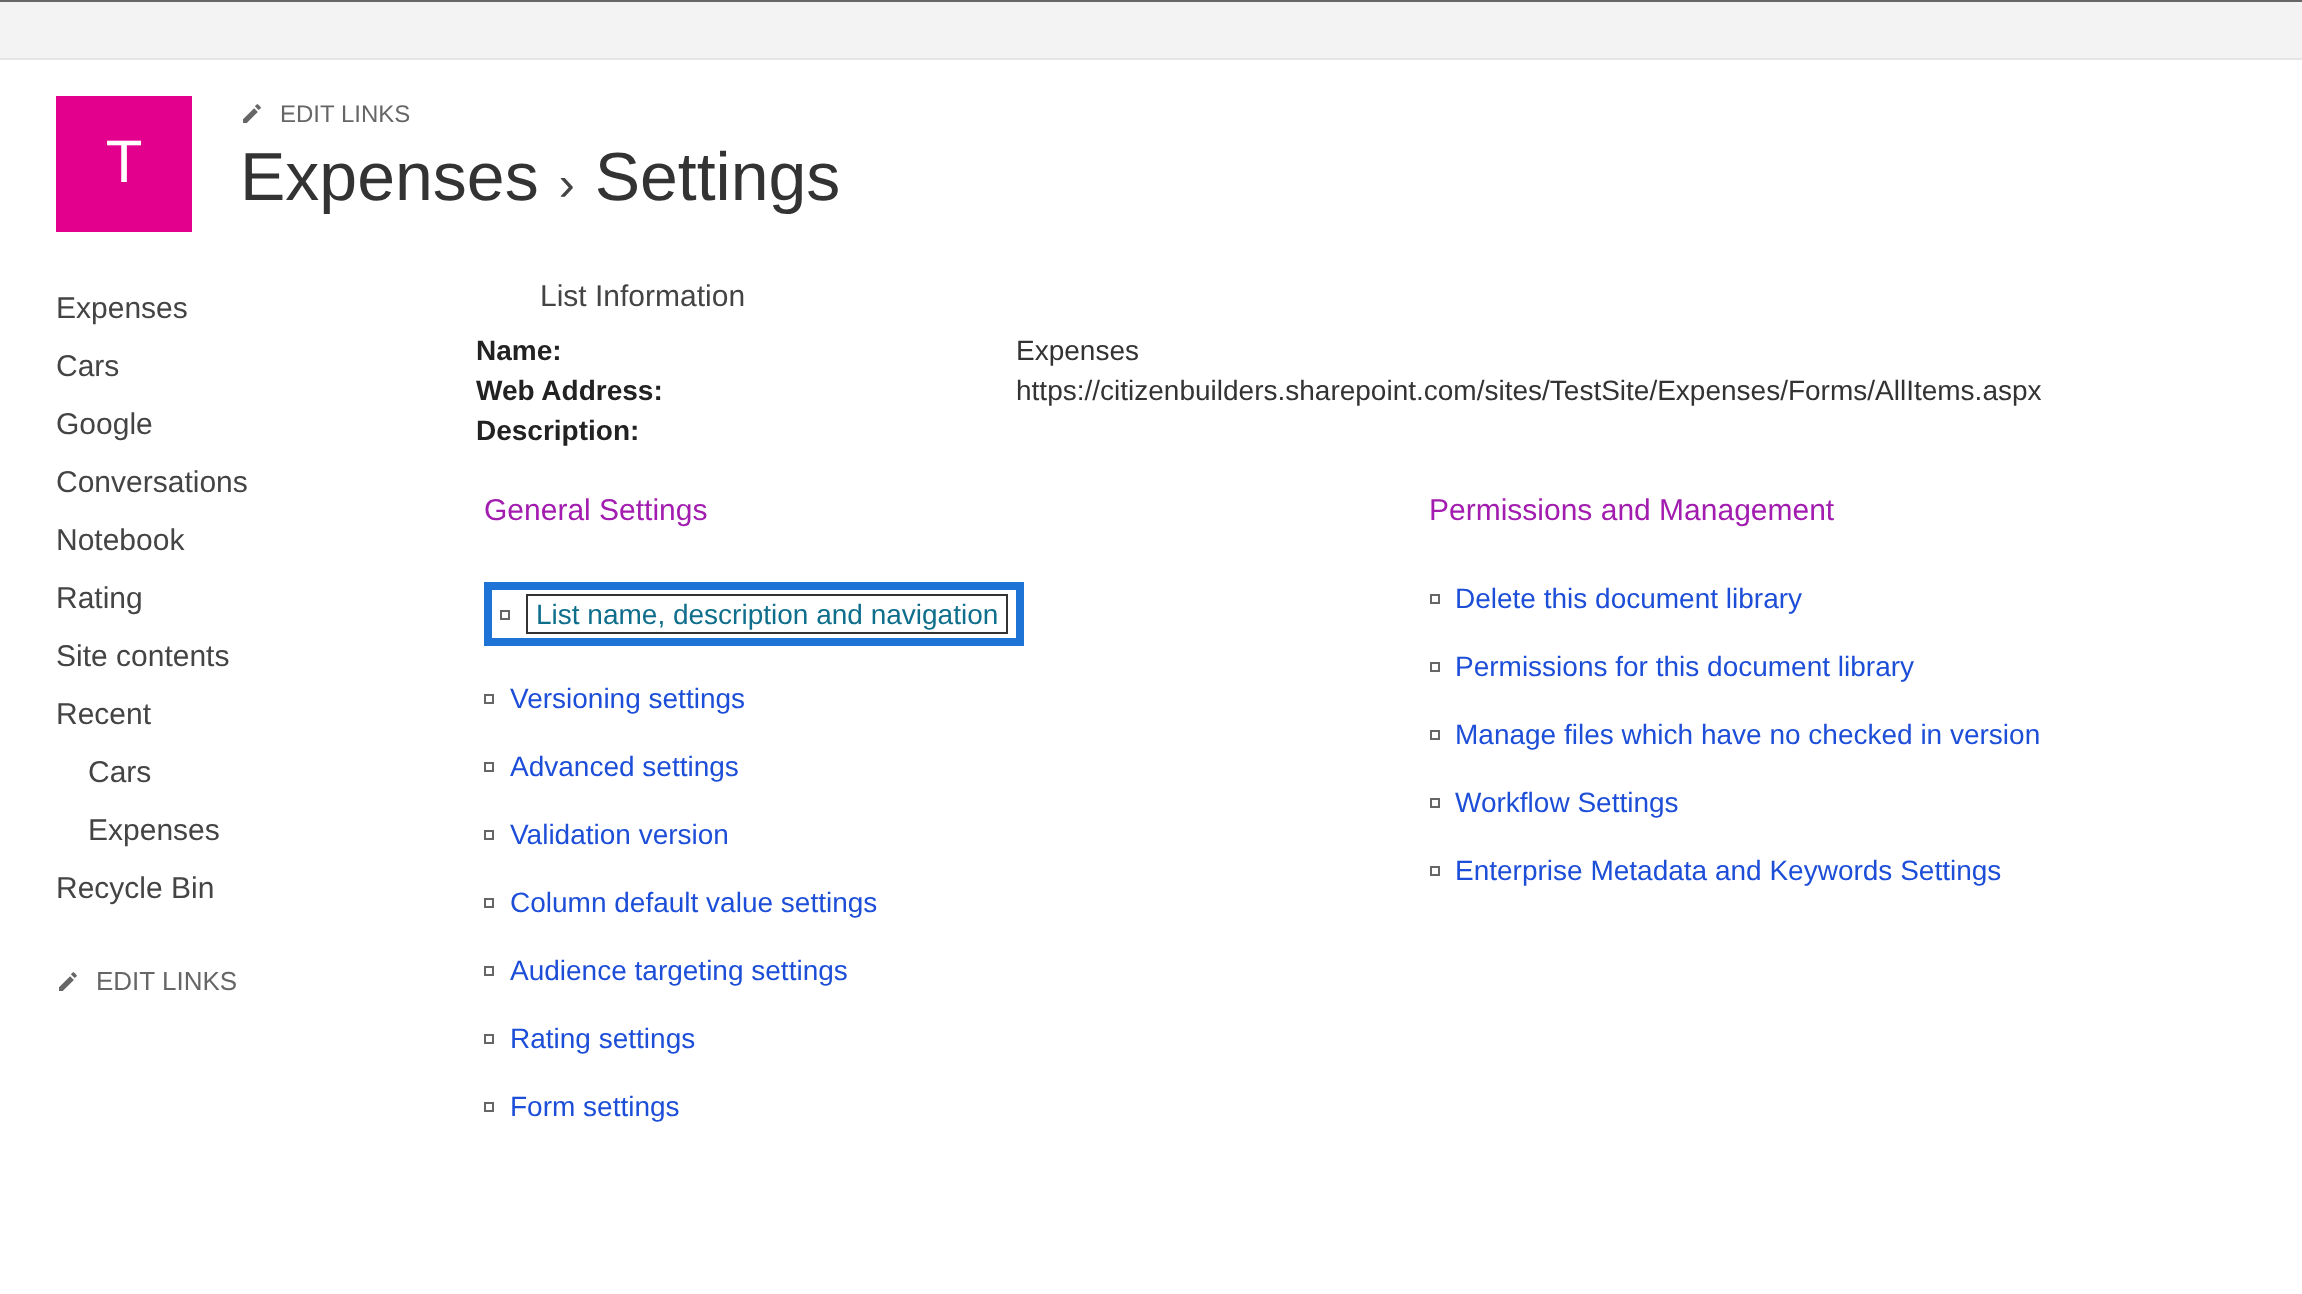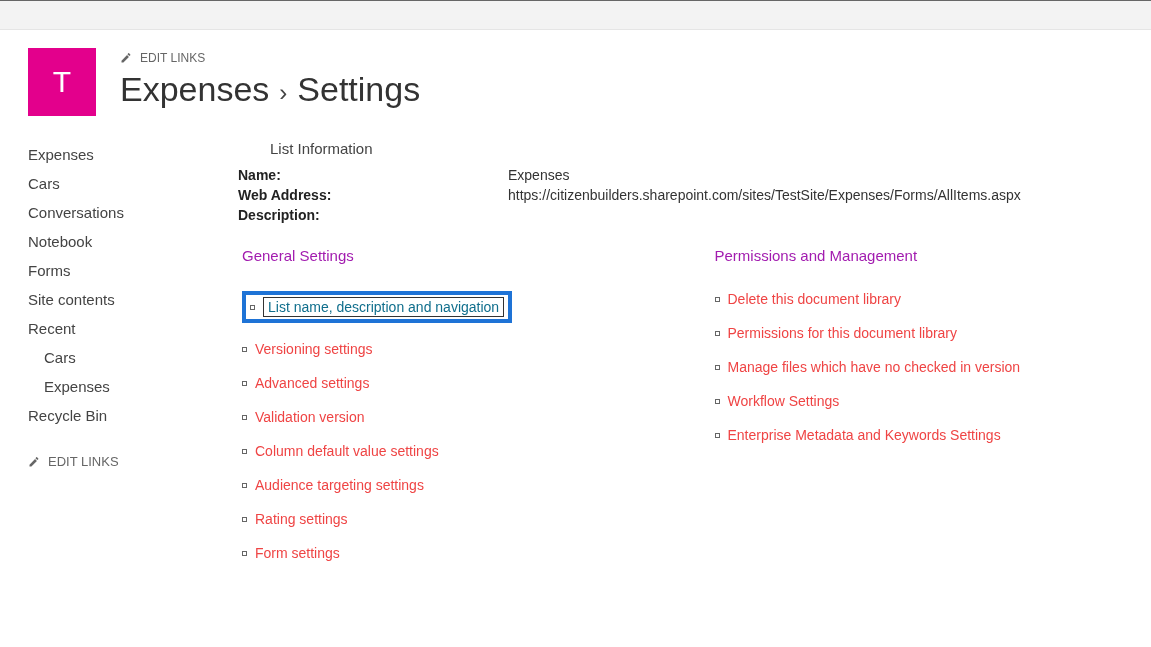--- a/index.html
+++ b/index.html
@@ -132,21 +132,21 @@
     font-size: 14px;
   }
   .link-list li .sq {
     width: 5px;
     height: 5px;
     border: 1px solid #666;
     box-sizing: border-box;
     flex-shrink: 0;
   }
   .link-list li a {
-    color: #ef4444;
+    color: #1d4ed8;
     text-decoration: none;
     cursor: pointer;
   }
   .highlight-box {
     border: 4px solid #1e73d6;
     padding: 2px 4px;
     display: inline-flex;
     align-items: center;
     gap: 8px;
   }
@@ -179,23 +179,24 @@
         <span>Settings</span>
       </div>
     </div>
   </div>
 
   <div class="layout">
 
     <nav class="nav">
       <div class="navitem">Expenses</div>
       <div class="navitem">Cars</div>
+      <div class="navitem">Google</div>
       <div class="navitem">Conversations</div>
       <div class="navitem">Notebook</div>
-      <div class="navitem">Forms</div>
+      <div class="navitem">Rating</div>
       <div class="navitem">Site contents</div>
       <div class="navitem">Recent</div>
       <div class="navitem sub">Cars</div>
       <div class="navitem sub">Expenses</div>
       <div class="navitem">Recycle Bin</div>
       <span class="edit-bottom">
         <svg viewBox="0 0 16 16" style="width:12px;height:12px;fill:#666">
             <path d="M2 11.5V14h2.5l7.4-7.4-2.5-2.5L2 11.5zM13.7 4.3c.3-.3.3-.7 0-1l-1.6-1.6c-.3-.3-.7-.3-1 0l-1.2 1.2 2.5 2.5 1.3-1.1z"></path>
           </svg>
         <span>EDIT LINKS</span>

